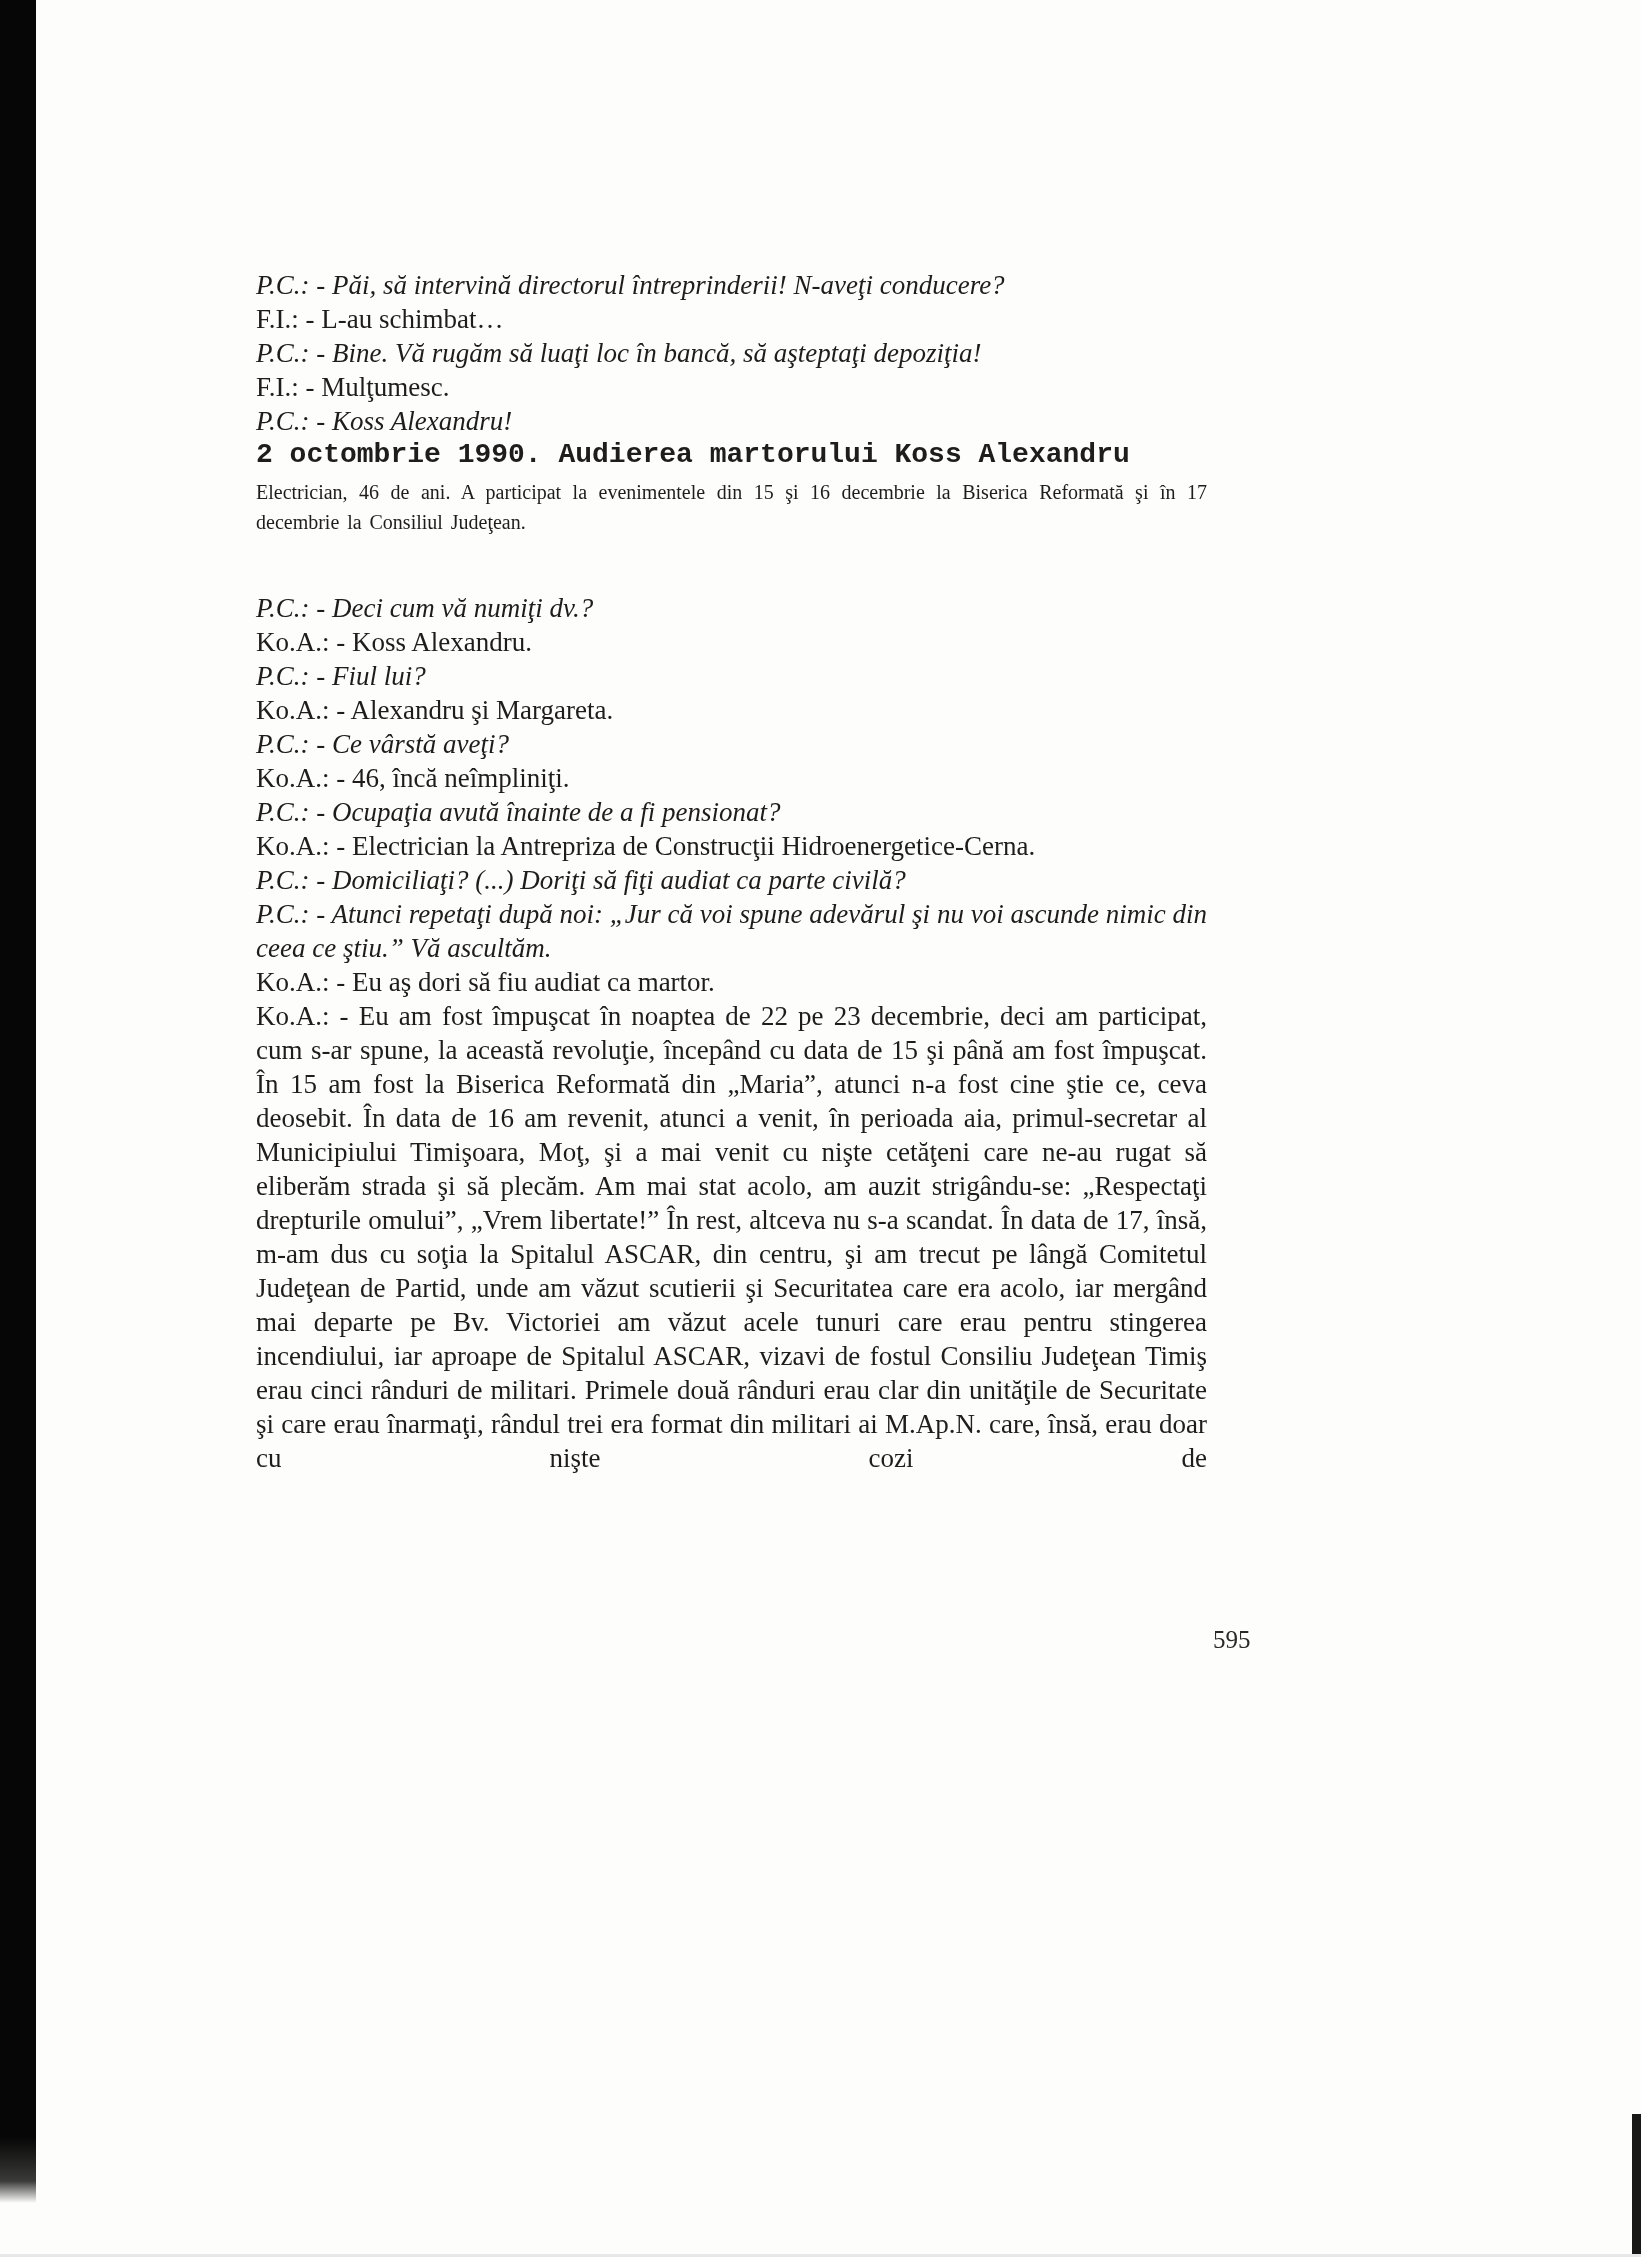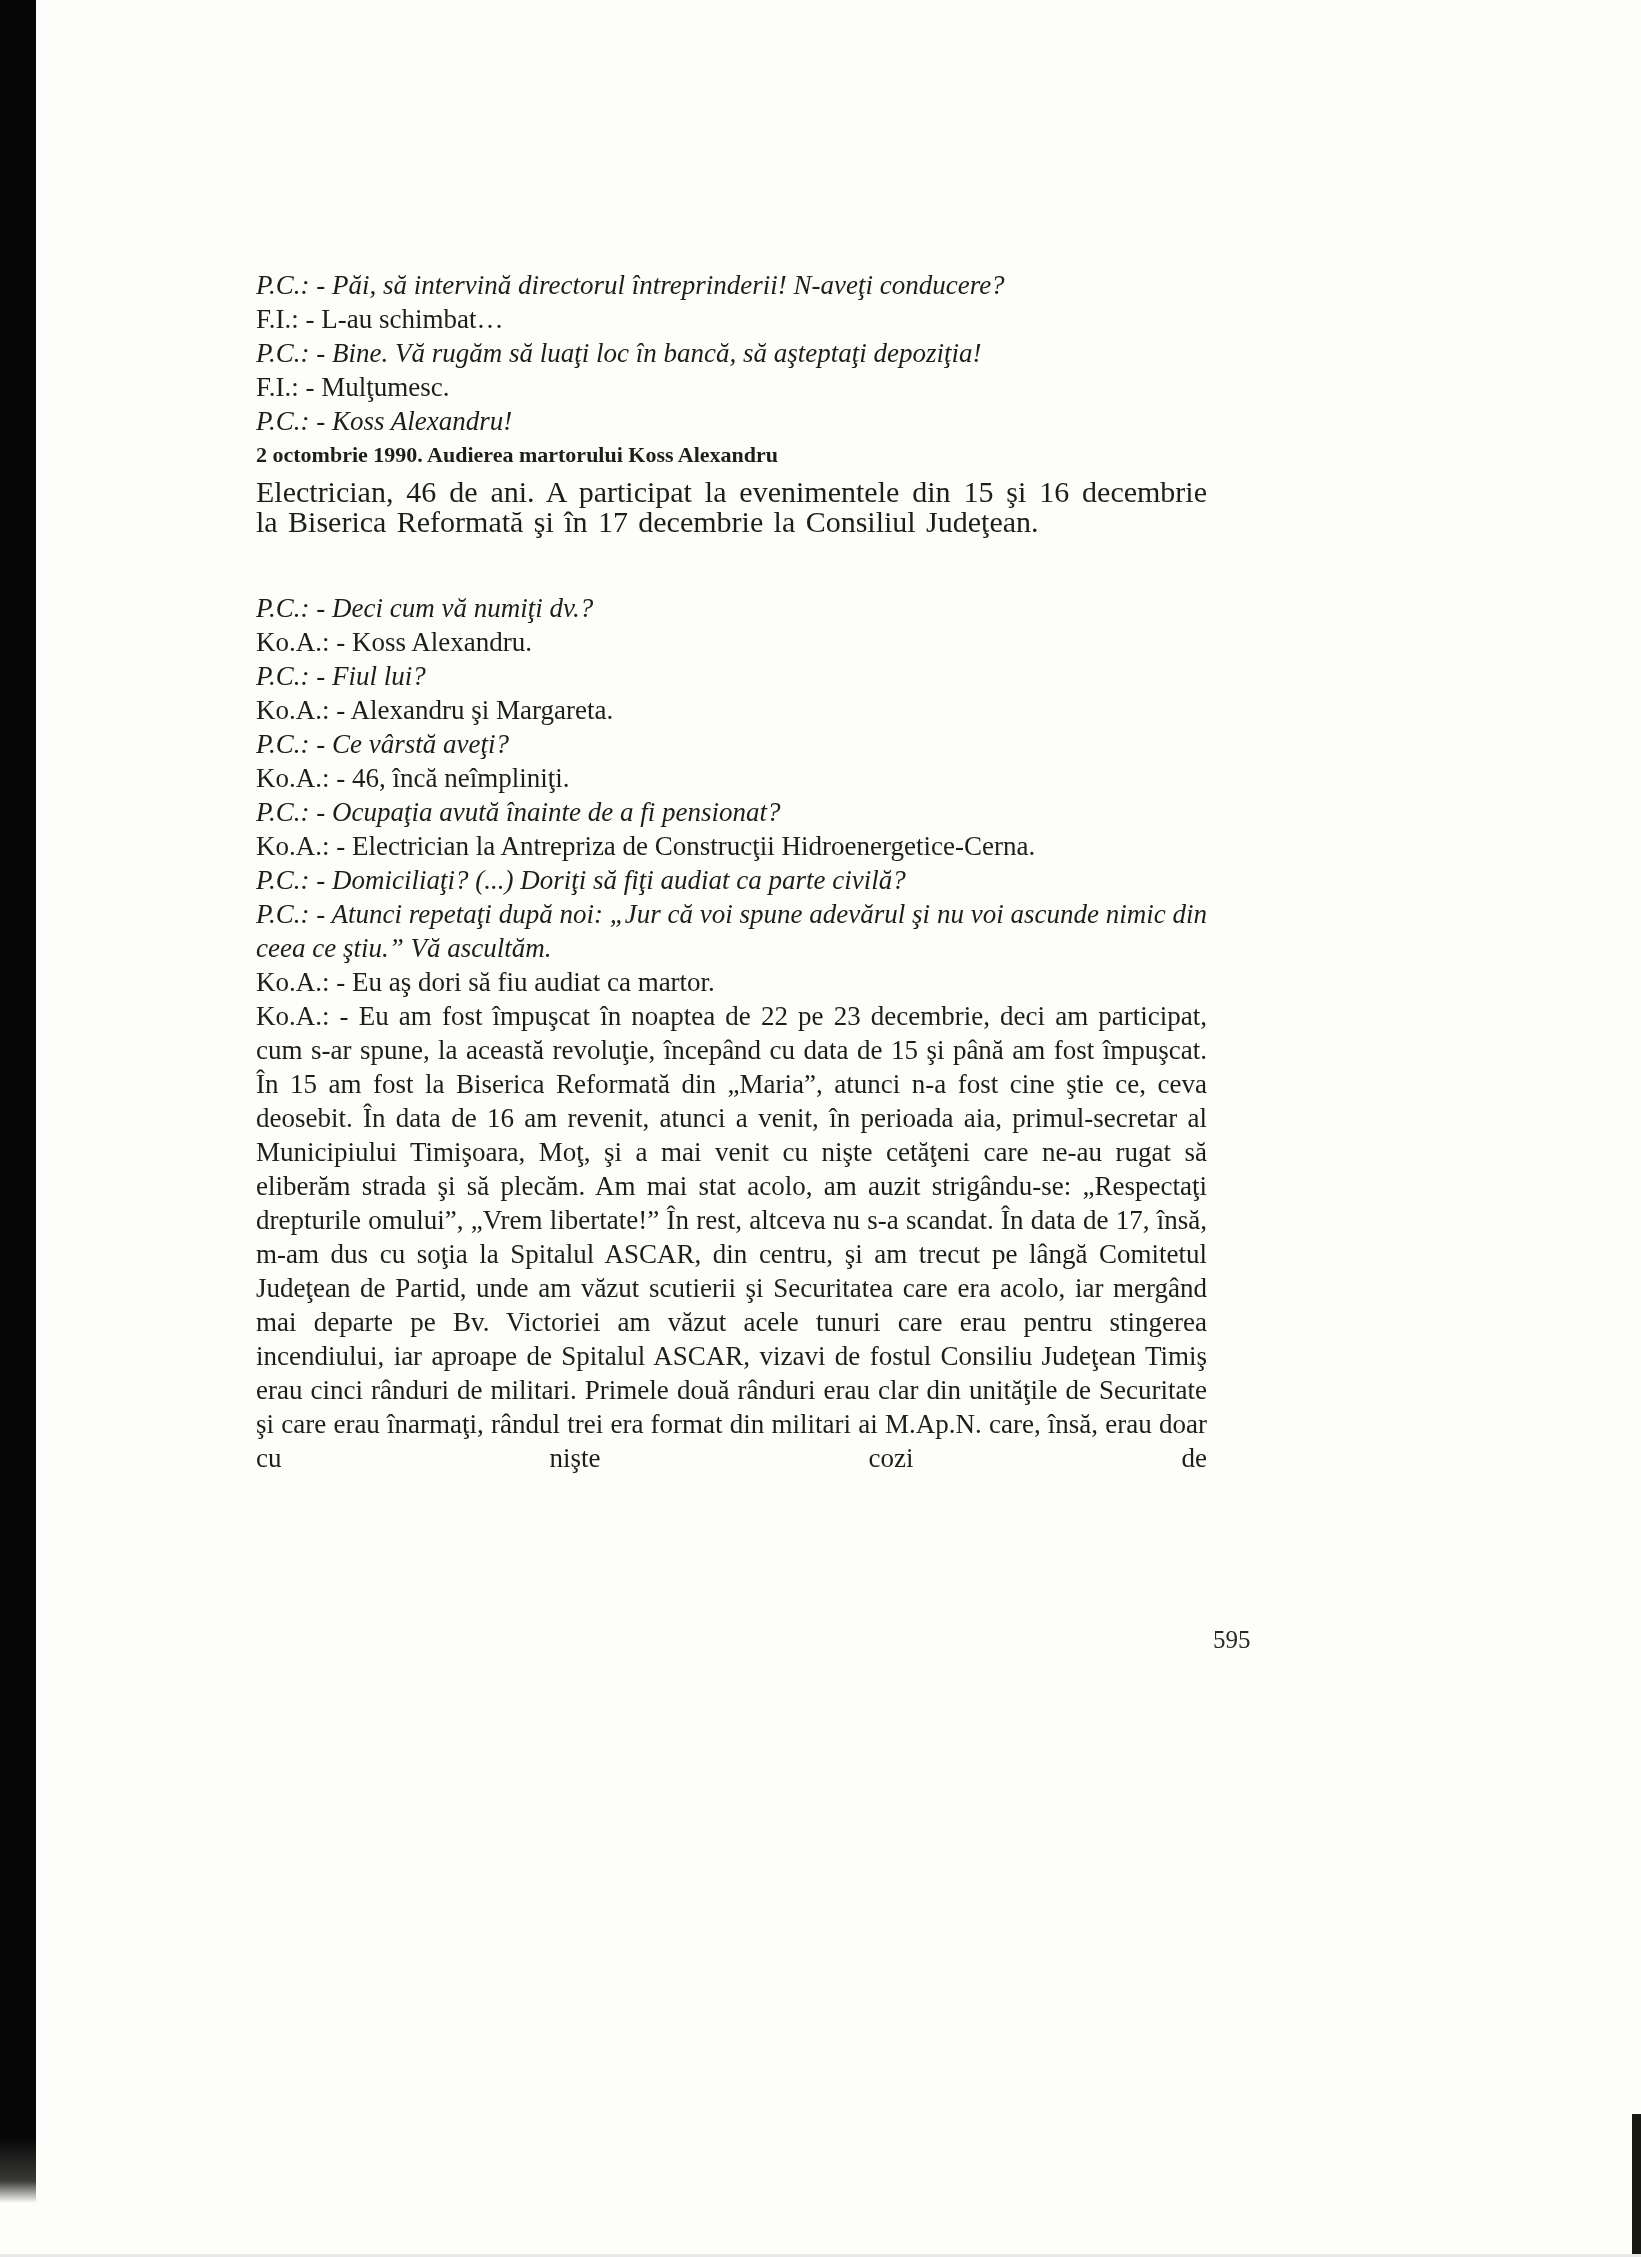--- a/index.html
+++ b/index.html
@@ -38,27 +38,28 @@
     line-height: 34px;
   }
   .text-block p { margin: 0; }
   .line { white-space: normal; }
   .it { font-style: italic; }
   .justify { text-align: justify; }
   .jlast { text-align: justify; text-align-last: justify; }
   .caseta { margin-top: 33px !important; }
   .heading {
     margin: 0;
-    font-size: 22px;
+    font-size: 28px;
     line-height: 34px;
     font-weight: bold;
+    font-family: Liberation Mono, monospace;
   }
   .desc {
     margin-top: 4.8px !important;
-    font-size: 30px;
+    font-size: 20px;
     line-height: 30px;
     word-spacing: 2.9px;
   }
   .hearing { margin-top: 54px; }
   .pagenum {
     position: absolute;
     left: 1213px;
     top: 1626px;
     font-size: 25px;
     color: #2a2926;

